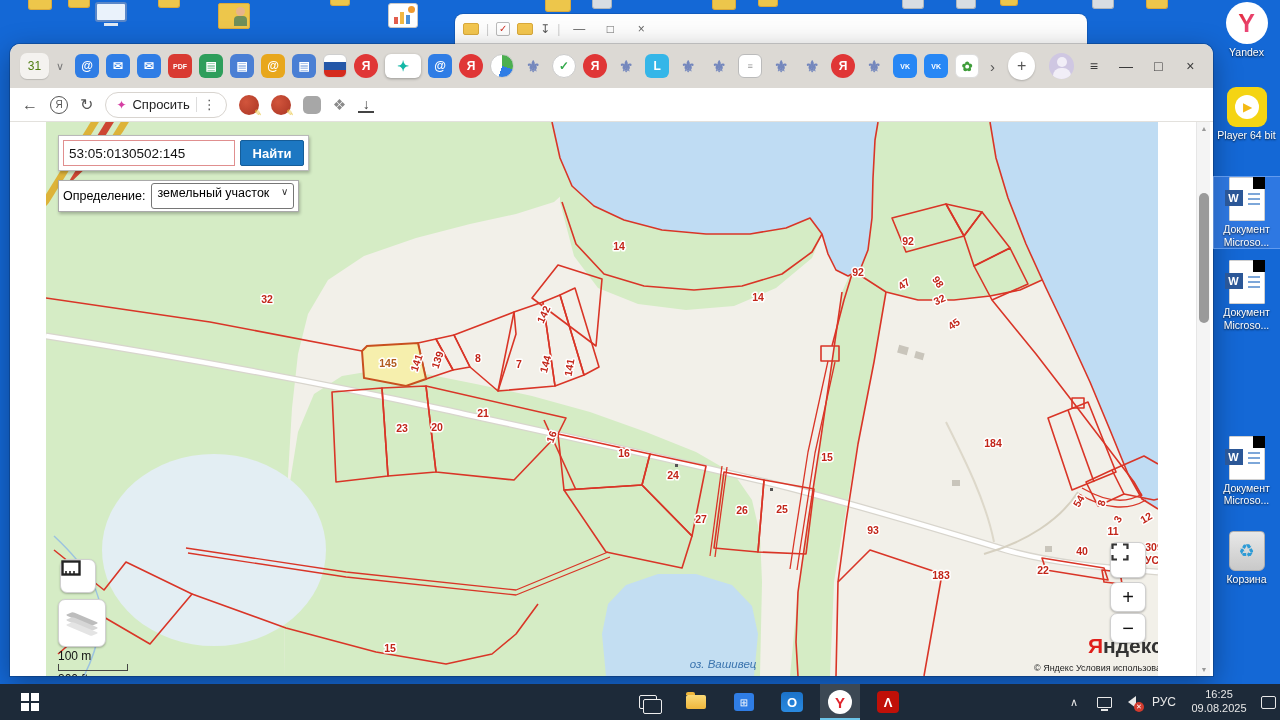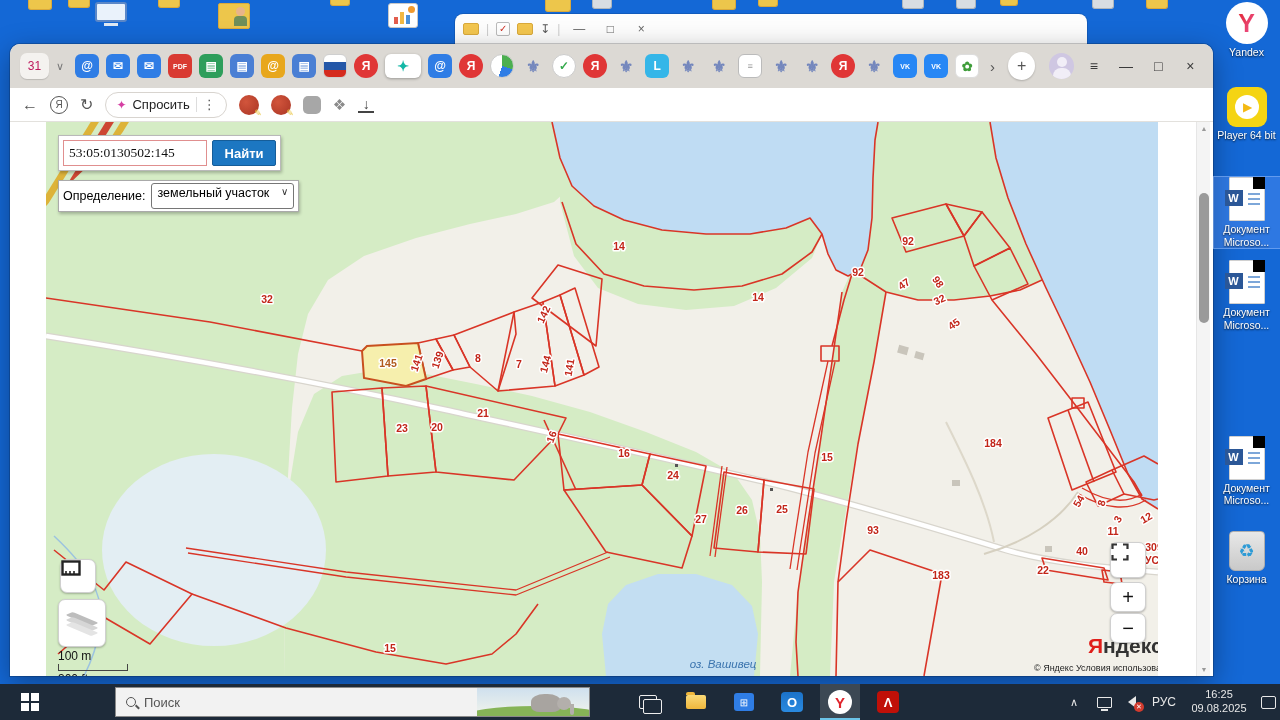--- a/index.html
+++ b/index.html
@@ -29,21 +29,21 @@
   .bwin .mini-fold{width:16px;height:12px;background:#f3c64f;border:1px solid #d9a93c;border-radius:2px}
   .bwin .chk{width:14px;height:14px;border:1px solid #bbb;border-radius:2px;color:#d03226;font-size:10px;line-height:12px;text-align:center;background:#fff}
   .bwin .arr{color:#555;font-size:12px}
   .bwin .sep{color:#ccc;font-size:12px}
   .bwin .btitle{color:#9a9a9a;font-size:12px;white-space:nowrap;overflow:hidden;flex:1}
   .bwin .wc{color:#666;font-size:12px;width:24px;text-align:center}
 
   
   .browser{position:absolute;left:10px;top:44px;width:1203px;height:632px;background:#fff;border-radius:10px 10px 0 0;box-shadow:0 0 0 1px rgba(0,0,0,.18),0 8px 28px rgba(0,0,0,.35)}
   .tabbar{height:44px;background:#dcd9d4;border-radius:10px 10px 0 0;display:flex;align-items:center;padding:0 10px;gap:7px}
-  .tabcount{width:30px;height:26px;background:#f4f2ef;border-radius:7px;font-size:12px;color:#be185d;display:flex;align-items:center;justify-content:center;box-shadow:0 1px 1px rgba(0,0,0,.15)}
+  .tabcount{width:30px;height:26px;background:#f4f2ef;border-radius:7px;font-size:12px;color:#4d7c0f;display:flex;align-items:center;justify-content:center;box-shadow:0 1px 1px rgba(0,0,0,.15)}
   .tabchev{color:#777;font-size:11px;margin-right:4px}
   .tab-strip{display:flex;align-items:center;gap:7px}
   .tab-ico{width:24px;height:24px;border-radius:6px;display:flex;align-items:center;justify-content:center;font-size:12px;color:#fff;font-weight:bold;flex:0 0 auto;background:#2f7de5}
   .tab-ico.circ{border-radius:50%}
   .tab-ico.flag{background:linear-gradient(#fff 33%,#2457a8 33% 66%,#d52b1e 66%);border:1px solid #cfcfcf}
   .tab-ico.eagle{background:transparent;color:#7487bd;font-size:16px}
   .tab-ico.active{width:36px;background:#fff;box-shadow:0 1px 3px rgba(0,0,0,.3);color:#13b8a6;font-size:14px}
   .tab-ico.pie{background:conic-gradient(#4caf50 0 30%,#2f7de5 30% 55%,#fff 55%);border-radius:50%;border:1px solid #ccc}
   .tab-ico.doc{background:#fff;border:1px solid #bbb;color:#999;font-size:9px}
   .tab-ico.crest{background:#fff;color:#3f9d3a;font-size:13px;border:1px solid #ddd}
@@ -76,21 +76,21 @@
   .dl{width:16px;text-align:center;color:#444;font-size:14px;border-bottom:2px solid #444;line-height:14px}
 
   .content{position:relative;width:1203px;height:554px;background:#fff;overflow:hidden}
   .map{position:absolute;left:36px;top:0;width:1112px;height:554px;background:#f2f0e9;overflow:hidden}
   .map svg{position:absolute;left:0;top:0}
 
   text.plabel{font:10.5px "Liberation Sans",sans-serif;fill:#c22519;paint-order:stroke;stroke:#fff;stroke-width:3px;stroke-linejoin:round;text-anchor:middle;font-weight:bold}
   text.plabel.hl{fill:#b05a1c}
 
   .spanel{position:absolute;left:12px;top:13px;background:#fff;border:1px solid #b9b9b9;box-shadow:1px 2px 3px rgba(0,0,0,.25);display:flex;align-items:center;padding:4px;gap:5px;z-index:6}
-  .spanel input{width:144px;height:26px;border:1px solid #e08f8f;font-size:13.5px;padding:0 5px;font-family:Liberation Serif, serif;color:#111}
+  .spanel input{width:172px;height:26px;border:1px solid #e08f8f;font-size:13.5px;padding:0 5px;font-family:Liberation Sans, sans-serif;color:#111}
   .findbtn{width:64px;height:26px;background:#1c77c2;color:#fff;font-size:13px;font-weight:bold;border:1px solid #155d99;border-radius:2px;display:flex;align-items:center;justify-content:center}
   .dpanel{position:absolute;left:12px;top:58px;background:#fff;border:1px solid #aaa;box-shadow:1px 2px 3px rgba(0,0,0,.25);display:flex;align-items:center;padding:2px 4px;gap:5px;z-index:6}
   .dpanel .dlab{font-size:12.5px;color:#000}
   .selbox{position:relative;border:1px solid #767676;border-radius:3px;background:#fff;font-size:12.5px;color:#000;padding:2px 24px 8px 6px}
   .selbox .chv{position:absolute;right:5px;top:2px;font-size:10px;color:#333}
 
   .mbtn{position:absolute;background:#fff;border:1px solid #d0d0d0;border-radius:7px;box-shadow:0 1px 2px rgba(0,0,0,.25);display:flex;align-items:center;justify-content:center;z-index:5}
   .ruler-btn{left:14px;top:437px;width:36px;height:34px}
   .layers-btn{left:12px;top:477px;width:48px;height:48px}
   .lyr{position:relative;width:26px;height:20px}
@@ -607,30 +607,20 @@
 
   <div class="taskbar">
     <div class="start">
         <div class="grid">
           <i></i>
           <i></i>
           <i></i>
           <i></i>
         </div>
       </div>
-    <div class="tsearch">
-      <span class="lens"></span>
-      <span class="ph">Поиск</span>
-      <div class="eleph">
-        <div class="hill"></div>
-          <div class="body"></div>
-          <div class="head"></div>
-          <div class="trunk"></div>
-      </div>
-    </div>
     <div class="tico" style="left:628px">
         <div class="tview"></div>
       </div>
     <div class="tico" style="left:676px">
         <div class="tfold"></div>
       </div>
     <div class="tico" style="left:724px">
         <div class="tstore"></div>
       </div>
     <div class="tico" style="left:772px">

